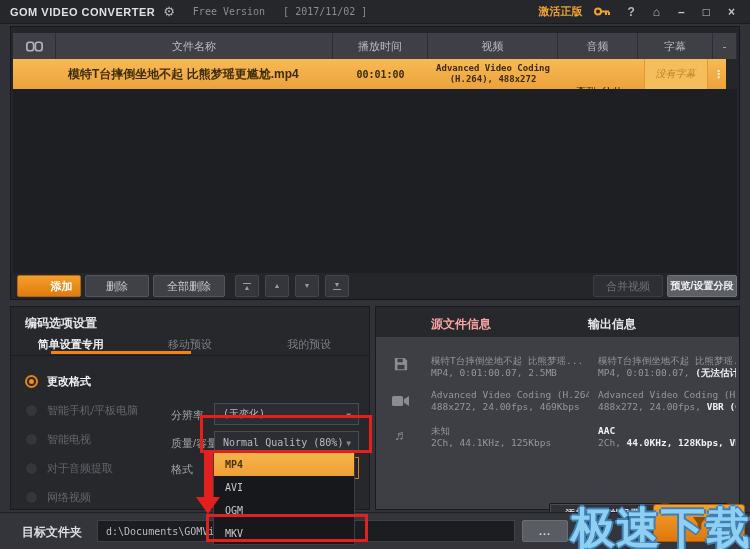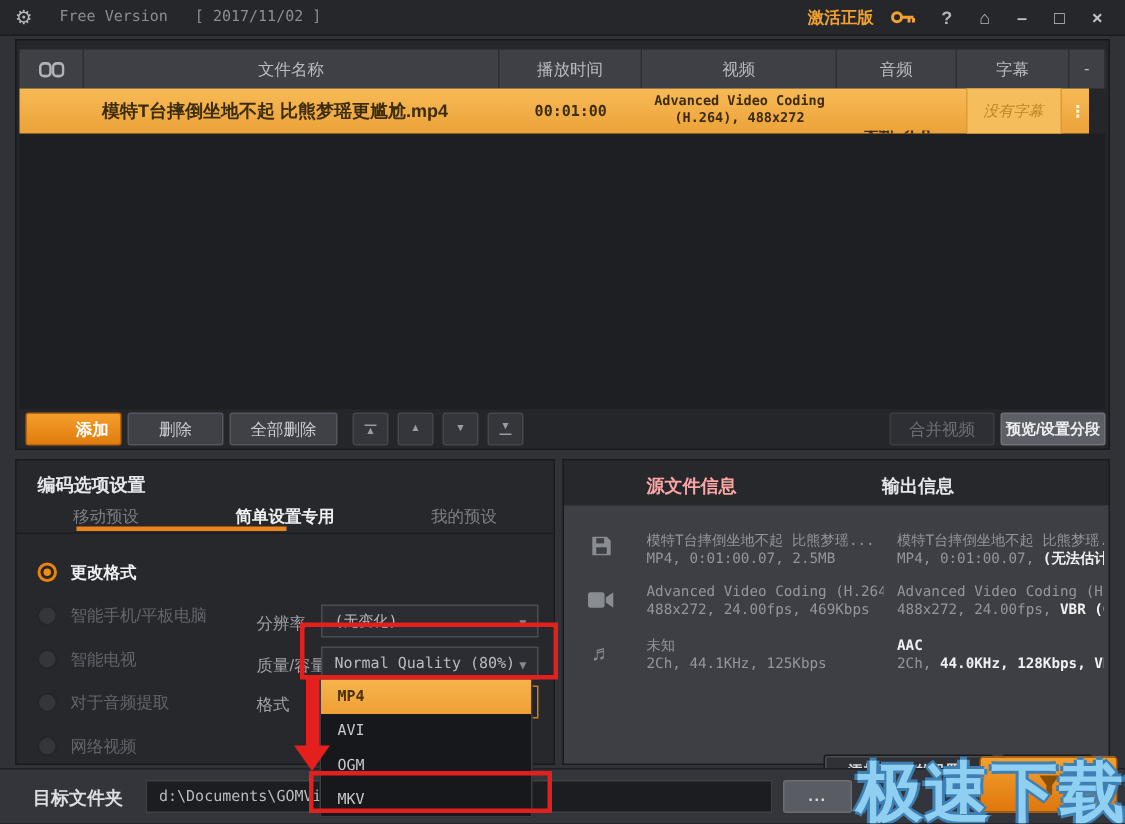--- a/index.html
+++ b/index.html
@@ -32,21 +32,21 @@
     justify-content:center; font-size:11px; color:#b9bbc0; }
   .c-link{width:43px;} .c-name{width:277px;} .c-time{width:95px;}
   .c-video{width:130px;} .c-audio{width:80px;} .c-sub{width:75px;} .c-min{flex:1;}
   .file-row { position:absolute; left:2px; top:32px; width:713px; height:30px;
     background:linear-gradient(#f7ba55,#eca23a); display:flex; align-items:stretch;
     color:#3d2c0c; }
   .fr-cell { display:flex; align-items:center; justify-content:center; overflow:hidden; }
   .fr-name { justify-content:flex-start; padding-left:12px; font-size:12px; font-weight:bold; white-space:nowrap; }
   .fr-time { font-family:"DejaVu Sans Mono",monospace; font-size:10px; font-weight:bold; }
   .fr-video { flex-direction:column; font-family:"DejaVu Sans Mono",monospace; font-size:9px; font-weight:bold; line-height:11px; }
-  .fr-audio { font-size:10px; font-weight:bold;margin-top:28px; }
+  .fr-audio { font-size:10px; font-weight:normal;margin-top:28px; }
   .sub-box { border:1px solid #dd9b31; background:#f6bd5c; color:#bd8622;
     font-size:10px; padding:14px 11px; border-radius:2px; white-space:nowrap;font-style:italic; }
   .fr-menu { width:13px; color:#fdf3dd; font-size:11px; font-weight:bold; justify-content:flex-start; }
   .list-empty { position:absolute; left:2px; top:62px; width:724px; height:184px; background:#1e1f23; }
 
   
   .toolbar { position:absolute; left:2px; top:246px; width:724px; height:26px; background:#25262a; }
   .btn { position:absolute; top:2px; height:22px; display:flex; align-items:center;
     justify-content:center; font-size:11px; cursor:pointer; border-radius:2px; }
   .btn-add { left:4px; width:64px; background:linear-gradient(#f59e2b,#e07c0e);
@@ -142,20 +142,21 @@
   .watermark { position:absolute; left:571px; top:499px; z-index:80; font-size:44px;
     font-weight:bold; color:#8fd0f2; letter-spacing:1px; white-space:nowrap; pointer-events:none;
     text-shadow:-2px 0 #3e7fb4, 2px 0 #3e7fb4, 0 -2px #3e7fb4, 0 2px #3e7fb4; }
 </style>
 </head>
 <body>
 
 <div id="app">
 
   <div class="titlebar">
+    <span class="appname">GOM VIDEO CONVERTER</span>
     <span class="tb-gear">⚙</span>
     <span class="tb-text">Free Version</span>
     <span class="tb-text">[ 2017/11/02 ]</span>
     <span class="flex-sp"></span>
     <span class="activate">激活正版</span>
     <span class="keyicon">
       <svg width="16" height="11" viewBox="0 0 16 11">
           <circle cx="4" cy="5.5" r="3" fill="none" stroke="#f0a132" stroke-width="2"></circle>
           <rect x="7" y="4.5" width="8" height="2" fill="#f0a132"></rect>
           <rect x="11" y="6" width="2" height="3" fill="#f0a132"></rect>
@@ -221,22 +222,22 @@
         <span class="bar"></span>
       </div>
       <div class="btn btn-merge">合并视频</div>
       <div class="btn btn-preview">预览/设置分段</div>
     </div>
   </div>
 
   <div class="encodepanel">
     <div class="panel-title">编码选项设置</div>
     <div class="tabs">
+      <div class="tab active">简单设置专用</div>
       <div class="tab">移动预设</div>
-      <div class="tab active">简单设置专用</div>
       <div class="tab">我的预设</div>
     </div>
     <div class="tab-underline"></div>
 
     <div class="radios">
       <div class="radio-row selected">
         <span class="rdot"></span>
         <span class="rlabel">更改格式</span>
       </div>
       <div class="radio-row">

